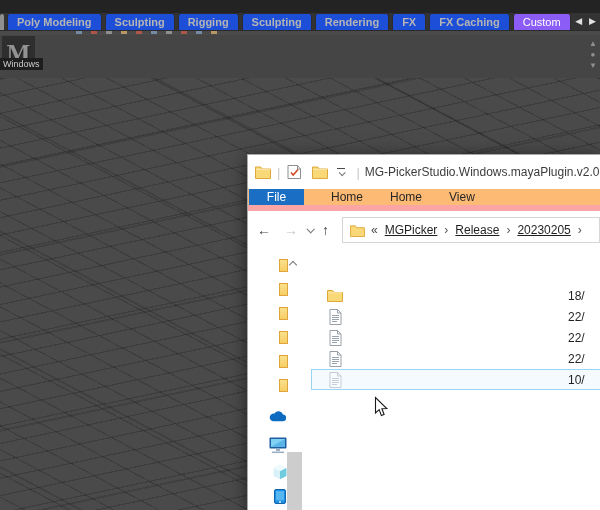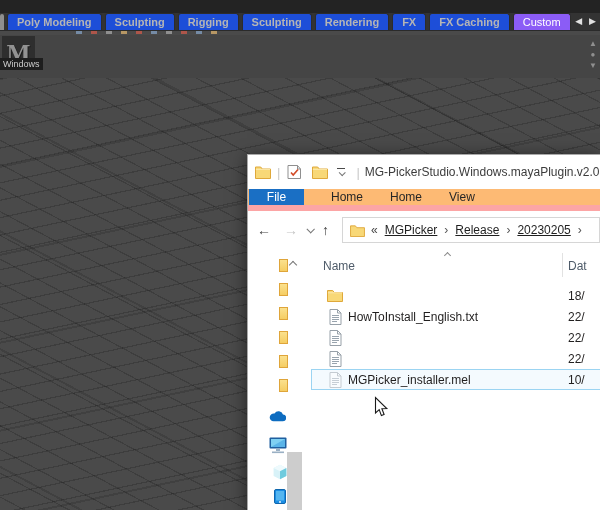--- a/index.html
+++ b/index.html
@@ -244,45 +244,38 @@
     </span>
     <span class="side-icon" style="left:26px;top:334px">
       <svg width="12" height="15" viewBox="0 0 12 15">
         <rect x="0.5" y="0.5" width="11" height="14" rx="1.5" fill="#1b8de4" stroke="#0f66ad"></rect>
         <rect x="2" y="2" width="8" height="9.5" fill="#55b6f0"></rect>
         <circle cx="6" cy="13" r="0.9" fill="#ffffff"></circle>
       </svg>
     </span>
     <div class="nav-scrollbar"></div>
 
-    <div class="list-header">
-      <span class="col-name">Name</span>
-      <i class="sort-chev"></i>
-      <i class="col-div"></i>
-      <span class="col-date">Dat</span>
-    </div>
     <div class="file-rows" id="file-rows">
         <div class="file-row">
           <span class="ficon">
             <svg width="16" height="13" viewBox="0 0 16 13">
               <path d="M.5 1.5 h5.2 l1.6 2 h8.2 v9 H.5 z" fill="#f8d877" stroke="#dfa83a"></path>
               <path d="M.9 3.8 h14.2" stroke="#fce9ae" stroke-width="1"></path>
             </svg>
           </span>
           <span class="fdate">18/</span>
         </div>
         <div class="file-row">
           <span class="ficon">
             <svg width="13" height="16" viewBox="0 0 13 16">
               <path d="M1 .5 h7.5 L12 4 v11.5 H1 z" fill="#ffffff" stroke="#97a0a8"></path>
               <path d="M8.5 .5 V4 h3.5" fill="none" stroke="#97a0a8"></path>
               <path d="M3 6.5 h7 M3 8.5 h7 M3 10.5 h7 M3 12.5 h5" stroke="#8d9aa5" stroke-width=".9"></path>
             </svg>
           </span>
-          <span class="fname">HowToInstall_English.txt</span>
           <span class="fdate">22/</span>
         </div>
         <div class="file-row">
           <span class="ficon">
             <svg width="13" height="16" viewBox="0 0 13 16">
               <path d="M1 .5 h7.5 L12 4 v11.5 H1 z" fill="#ffffff" stroke="#97a0a8"></path>
               <path d="M8.5 .5 V4 h3.5" fill="none" stroke="#97a0a8"></path>
               <path d="M3 6.5 h7 M3 8.5 h7 M3 10.5 h7 M3 12.5 h5" stroke="#8d9aa5" stroke-width=".9"></path>
             </svg>
           </span>
@@ -299,21 +292,20 @@
           <span class="fdate">22/</span>
         </div>
         <div class="file-row hovered">
           <span class="ficon faded">
             <svg width="13" height="16" viewBox="0 0 13 16">
               <path d="M1 .5 h7.5 L12 4 v11.5 H1 z" fill="#ffffff" stroke="#97a0a8"></path>
               <path d="M8.5 .5 V4 h3.5" fill="none" stroke="#97a0a8"></path>
               <path d="M3 6.5 h7 M3 8.5 h7 M3 10.5 h7 M3 12.5 h5" stroke="#8d9aa5" stroke-width=".9"></path>
             </svg>
           </span>
-          <span class="fname">MGPicker_installer.mel</span>
           <span class="fdate">10/</span>
         </div>
       </div>
   </div>
 
   <span class="cursor">
     <svg width="15" height="22" viewBox="0 0 15 22">
       <path d="M1.5 1.5 L1.5 17 L5.2 13.6 L7.4 19.6 L10.1 18.5 L7.9 12.7 L12.8 12.5 Z" fill="#ffffff" stroke="#1a1a1a" stroke-width="1.1"></path>
     </svg>
   </span>

